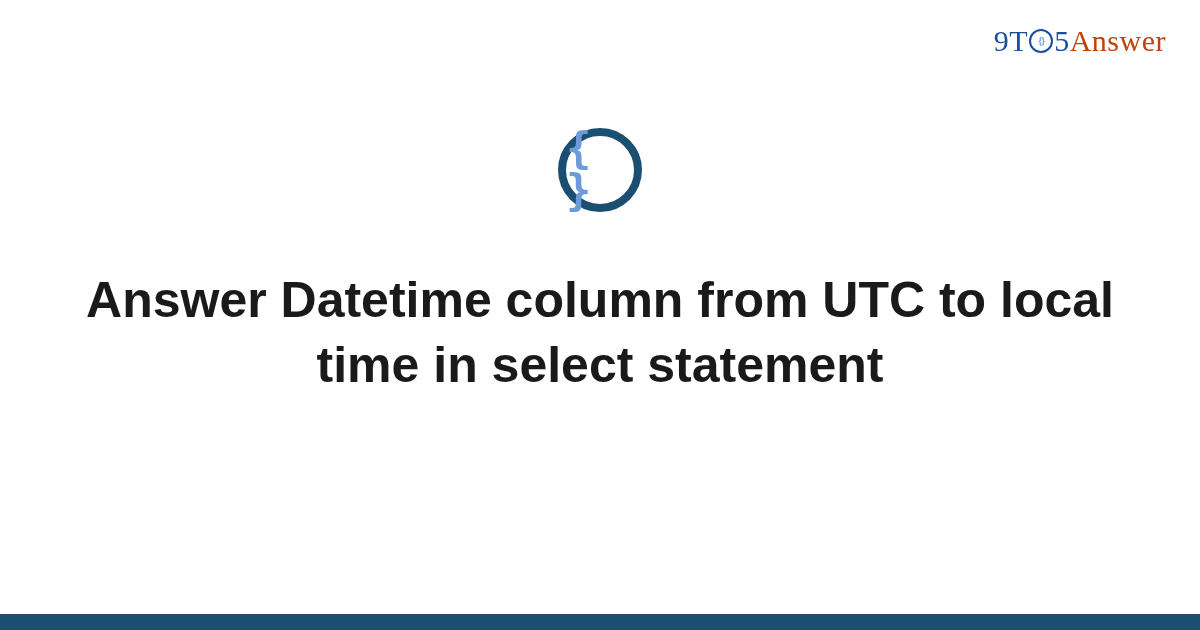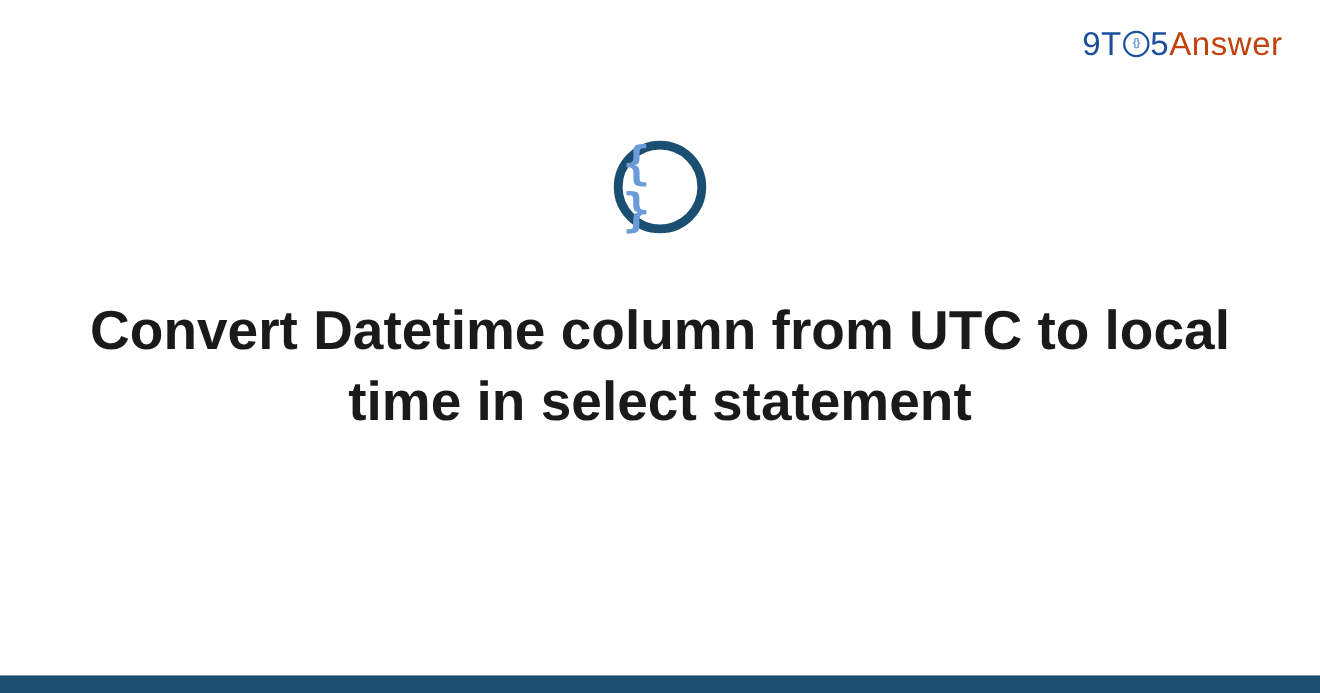--- a/index.html
+++ b/index.html
@@ -15,20 +15,21 @@
       position: relative;
       overflow: hidden;
     }
     .brand {
       position: absolute;
       top: 24px;
       right: 34px;
       font-size: 30px;
       font-weight: 400;
       letter-spacing: 0.5px;
+      font-family: Liberation Serif, serif;
     }
     .brand .nine {
       color: #1a4f9c;
       font-weight: 500;
     }
     .brand .t {
       color: #1a4f9c;
       font-weight: 500;
     }
     .brand .o-wrap {
@@ -114,15 +115,15 @@
 <div class="brand">
   <span class="nine">9</span><span class="t">T</span><span class="o-wrap"><span class="o-circle">
         <span class="o-inner">{}</span>
       </span></span><span class="five">5</span><span class="answer">Answer</span>
 </div>
 
 <div class="center-icon">
   <span class="braces">{ }</span>
 </div>
 
-<h1 class="title">Convert Datetime column from UTC to local time in select statement</h1>
+<h1 class="title">Answer Datetime column from UTC to local time in select statement</h1>
 
 <div class="bottom-bar"></div>
 
 </body></html>

